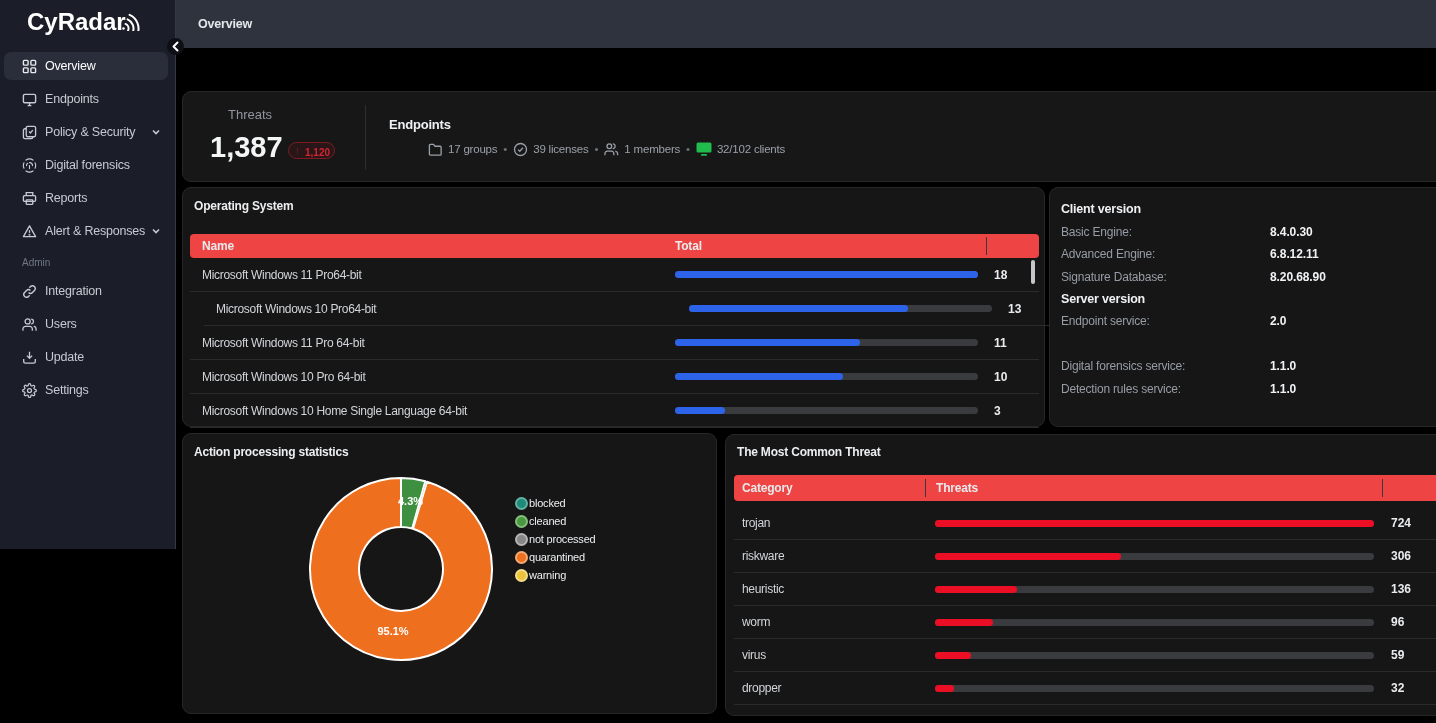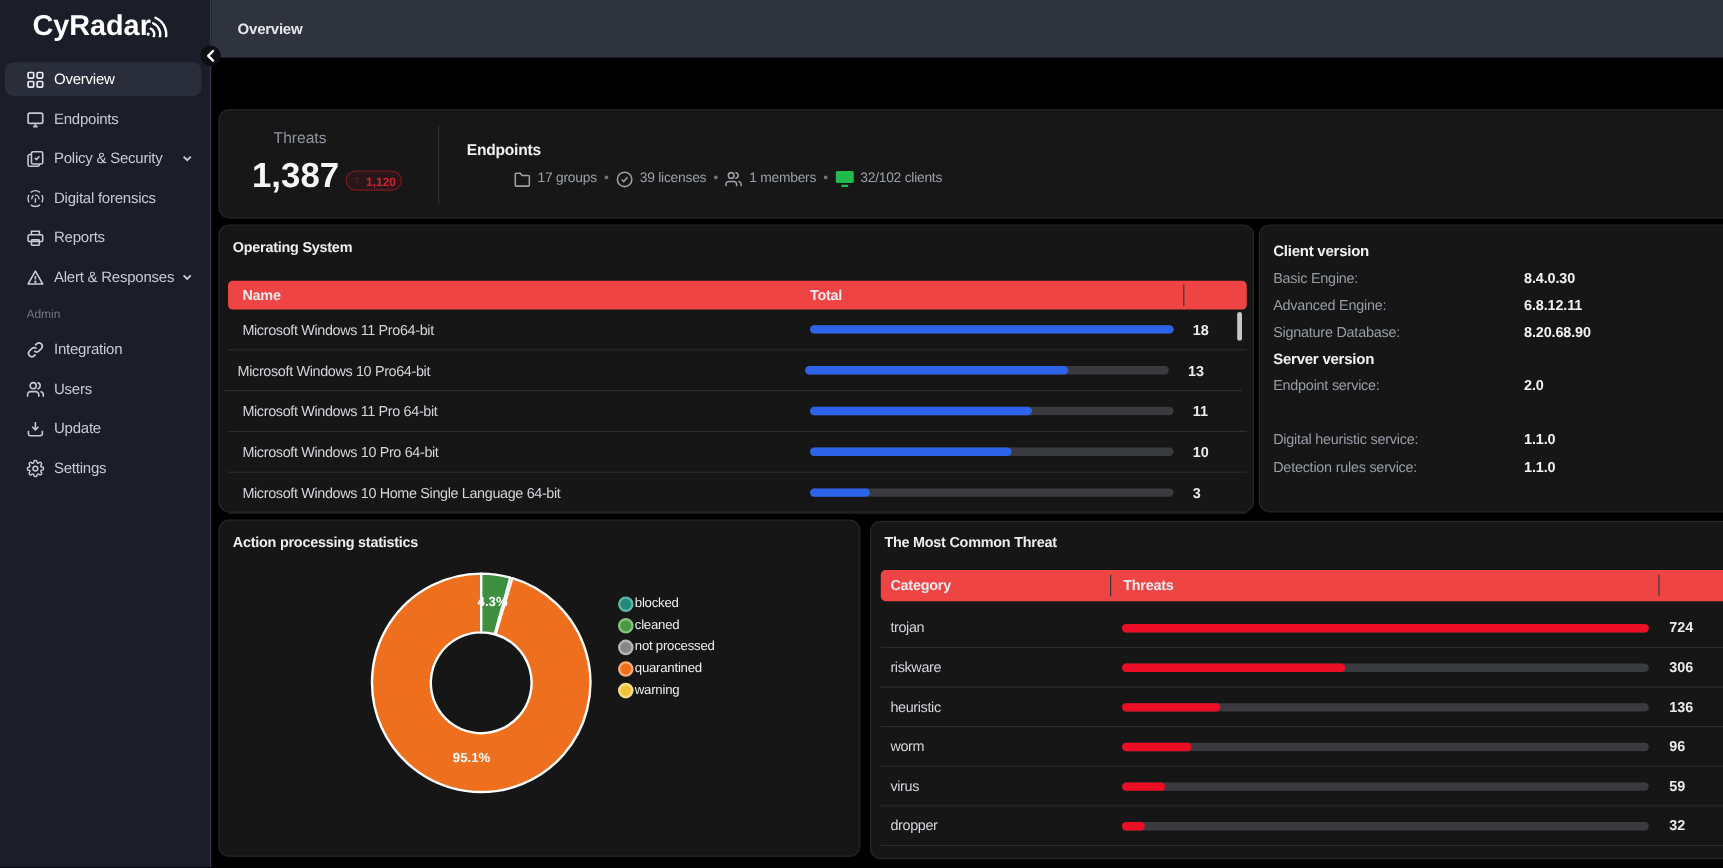--- a/index.html
+++ b/index.html
@@ -1,18 +1,18 @@
 <!DOCTYPE html>
 <html><head>
 <meta charset="utf-8">
 <style>
 * { margin:0; padding:0; box-sizing:border-box; }
 html,body { width:1436px; height:723px; overflow:hidden; }
 body { background:#000; font-family:"Liberation Sans", sans-serif; position:relative; color:#d6d9dc; }
-.sidebar { position:absolute; left:0; top:0; width:176px; height:723px; background:#1b1e28; border-right:1px solid #343946; z-index:5; }
+.sidebar { position:absolute; left:0; top:0; width:176px; height:549px; background:#1b1e28; border-right:1px solid #343946; z-index:5; }
 .logo { position:absolute; left:27px; top:8px; font-size:24px; font-weight:bold; color:#fff; letter-spacing:0px; }
 .topbar { position:absolute; left:176px; top:0; width:1260px; height:48px; background:#2f333e; }
 .topbar .title { position:absolute; left:22px; top:17px; font-size:12.5px; font-weight:bold; color:#e4e7ec; letter-spacing:-0.2px; }
 .collapse { position:absolute; left:167px; top:38px; width:17px; height:17px; background:#0d0f15; border-radius:50%; z-index:9; color:#fff; font-size:14px; font-weight:bold; text-align:center; line-height:15px; }
 .menu { position:absolute; top:52px; left:4px; width:164px; }
 .mi { height:28px; margin-bottom:5px; display:flex; align-items:center; border-radius:7px; color:#c6cad3; font-size:12.5px; letter-spacing:-0.2px; white-space:nowrap; }
 .mi svg { margin-left:18px; margin-right:8px; flex:0 0 auto; width:15px; height:15px; }
 .mi.active { background:#2a2e3a; color:#fff; }
 .mi .chev { margin-left:auto; margin-right:7px; width:10px; height:10px; }
 .adminlbl { margin:12px 0 9px 18px; font-size:10px; color:#6f7684; }
@@ -143,21 +143,21 @@
     <span style="position:absolute;left:485px;top:5px;">Total</span>
     <span style="position:absolute;left:796px;top:3px;width:1px;height:18px;background:#3a3a3e;"></span>
   </div>
 
   <div style="position:absolute;left:7px;top:70px;width:849px;height:34px;border-bottom:1px solid #2b2b2d;">
     <span class="cell" style="left:12px;top:10px;">Microsoft Windows 11 Pro64-bit</span>
     <span class="track" style="left:485px;top:13px;width:303px;"></span>
     <span class="fill" style="left:485px;top:13px;width:303px;background:#2c63e8;"></span>
     <span class="val" style="left:804px;top:10px;">18</span>
   </div>
-  <div style="position:absolute;left:3px;top:104px;width:849px;height:34px;border-bottom:1px solid #2b2b2d;">
+  <div style="position:absolute;left:21px;top:104px;width:849px;height:34px;border-bottom:1px solid #2b2b2d;">
     <span class="cell" style="left:12px;top:10px;">Microsoft Windows 10 Pro64-bit</span>
     <span class="track" style="left:485px;top:13px;width:303px;"></span>
     <span class="fill" style="left:485px;top:13px;width:219px;background:#2c63e8;"></span>
     <span class="val" style="left:804px;top:10px;">13</span>
   </div>
   <div style="position:absolute;left:7px;top:138px;width:849px;height:34px;border-bottom:1px solid #2b2b2d;">
     <span class="cell" style="left:12px;top:10px;">Microsoft Windows 11 Pro 64-bit</span>
     <span class="track" style="left:485px;top:13px;width:303px;"></span>
     <span class="fill" style="left:485px;top:13px;width:185px;background:#2c63e8;"></span>
     <span class="val" style="left:804px;top:10px;">11</span>
@@ -177,21 +177,21 @@
   <div style="position:absolute;left:848px;top:72px;width:4px;height:24px;border-radius:2px;background:#c7c7c9;"></div>
 </div>
 
 <div class="panel" style="left:1049px; top:187px; width:395px; height:240px;">
   <div style="position:absolute;left:11px;top:14px;font-size:12.5px;letter-spacing:-0.2px;font-weight:bold;color:#eff1f3;">Client version</div>
   <div class="cver" style="top:37px;"><span>Basic Engine:</span><b>8.4.0.30</b></div>
   <div class="cver" style="top:59px;"><span>Advanced Engine:</span><b>6.8.12.11</b></div>
   <div class="cver" style="top:82px;"><span>Signature Database:</span><b>8.20.68.90</b></div>
   <div style="position:absolute;left:11px;top:104px;font-size:12.5px;letter-spacing:-0.2px;font-weight:bold;color:#eff1f3;">Server version</div>
   <div class="cver" style="top:126px;"><span>Endpoint service:</span><b>2.0</b></div>
-  <div class="cver" style="top:171px;"><span>Digital heuristic service:</span><b>1.1.0</b></div>
+  <div class="cver" style="top:171px;"><span>Digital forensics service:</span><b>1.1.0</b></div>
   <div class="cver" style="top:194px;"><span>Detection rules service:</span><b>1.1.0</b></div>
 </div>
 
 <div class="panel" style="left:182px; top:433px; width:535px; height:281px;">
   <div class="ptitle">Action processing statistics</div>
   <svg style="position:absolute;left:123px;top:40px;" width="190" height="190" viewBox="0 0 190 190">
     <path d="M121.00 7.79 A91 91 0 1 1 95.00 4.00 L95.00 53.00 A42 42 0 1 0 107.00 54.75 Z" fill="#ee6f1e" stroke="#fff" stroke-width="2" stroke-linejoin="round"></path>
     <path d="M95.00 4.00 A91 91 0 0 1 119.29 7.30 L106.21 54.52 A42 42 0 0 0 95.00 53.00 Z" fill="#3e8f3f" stroke="#fff" stroke-width="2" stroke-linejoin="round"></path>
     <path d="M119.29 7.30 A91 91 0 0 1 121.00 7.79 L107.00 54.75 A42 42 0 0 0 106.21 54.52 Z" fill="#d8d8d8" stroke="#fff" stroke-width="1" stroke-linejoin="round"></path>
     <text x="104.5" y="31" fill="#fff" font-size="11" font-weight="bold" text-anchor="middle">4.3%</text>

